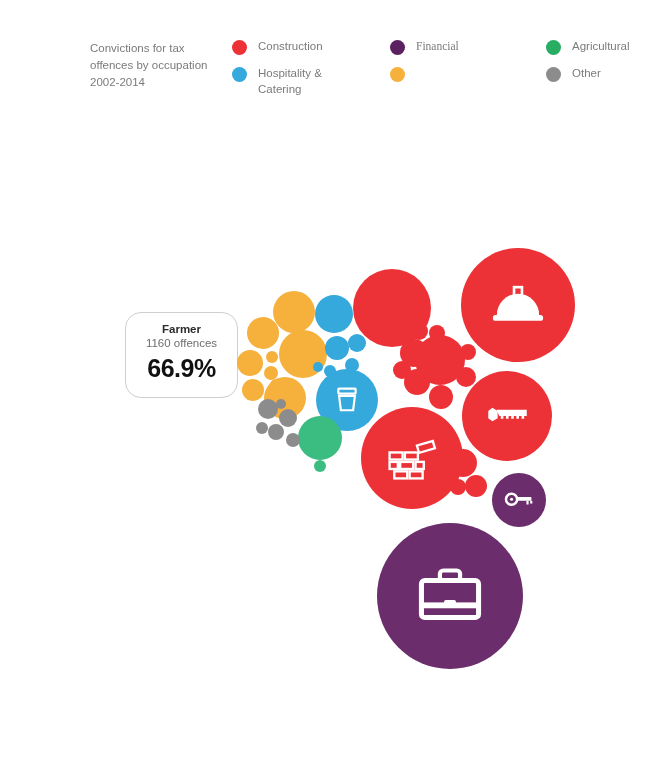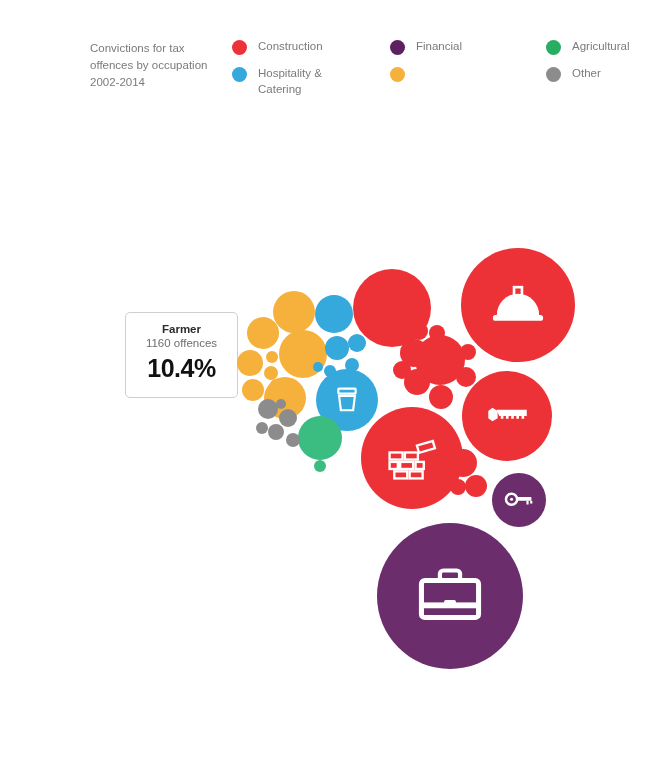--- a/index.html
+++ b/index.html
@@ -46,21 +46,21 @@
     left: 232px;
     top: 38px;
     width: 418px;
     height: 70px;
   }
   .legend-col {
     position: absolute;
     top: 0;
   }
   .legend-col.c0 { left: 0px;   width: 160px; }
-  .legend-col.c1 { left: 158px; width: 160px; }
+  .legend-col.c1 { left: 158px; width: 160px; font-family: Liberation Serif, serif; }
   .legend-col.c2 { left: 314px; width: 140px; }
 
   .legend-item {
     position: relative;
     display: block;
     margin-bottom: 9px;
     min-height: 18px;
   }
   .legend-dot {
     position: absolute;
@@ -102,21 +102,21 @@
 
   
   #tooltip {
     position: absolute;
     left: 125px;
     top: 312px;
     width: 113px;
     height: 86px;
     background: #ffffff;
     border: 1px solid #cfcfcf;
-    border-radius: 5px;
+    border-radius: 16px;
     box-sizing: border-box;
     text-align: center;
     z-index: 60;
   }
   #tooltip-name {
     display: block;
     margin-top: 9px;
     font-size: 11.5px;
     font-weight: bold;
     color: #2b2b2b;
@@ -278,16 +278,16 @@
       <div class="bubble" style="left: 324px; top: 365px; width: 12px; height: 12px; background: rgb(53, 168, 220); z-index: 94;"></div>
       <div class="bubble" style="left: 256px; top: 422px; width: 12px; height: 12px; background: rgb(140, 140, 140); z-index: 94;"></div>
       <div class="bubble" style="left: 314px; top: 460px; width: 12px; height: 12px; background: rgb(59, 188, 129); z-index: 94;"></div>
       <div class="bubble" style="left: 313px; top: 362px; width: 10px; height: 10px; background: rgb(53, 168, 220); z-index: 95;"></div>
       <div class="bubble" style="left: 276px; top: 399px; width: 10px; height: 10px; background: rgb(140, 140, 140); z-index: 95;"></div>
     </div>
 
   <div id="tooltip">
     <span id="tooltip-name">Farmer</span>
     <span id="tooltip-offences">1160 offences</span>
-    <span id="tooltip-percent">10.4%</span>
+    <span id="tooltip-percent">66.9%</span>
   </div>
 
 </div>
 
 </body></html>

